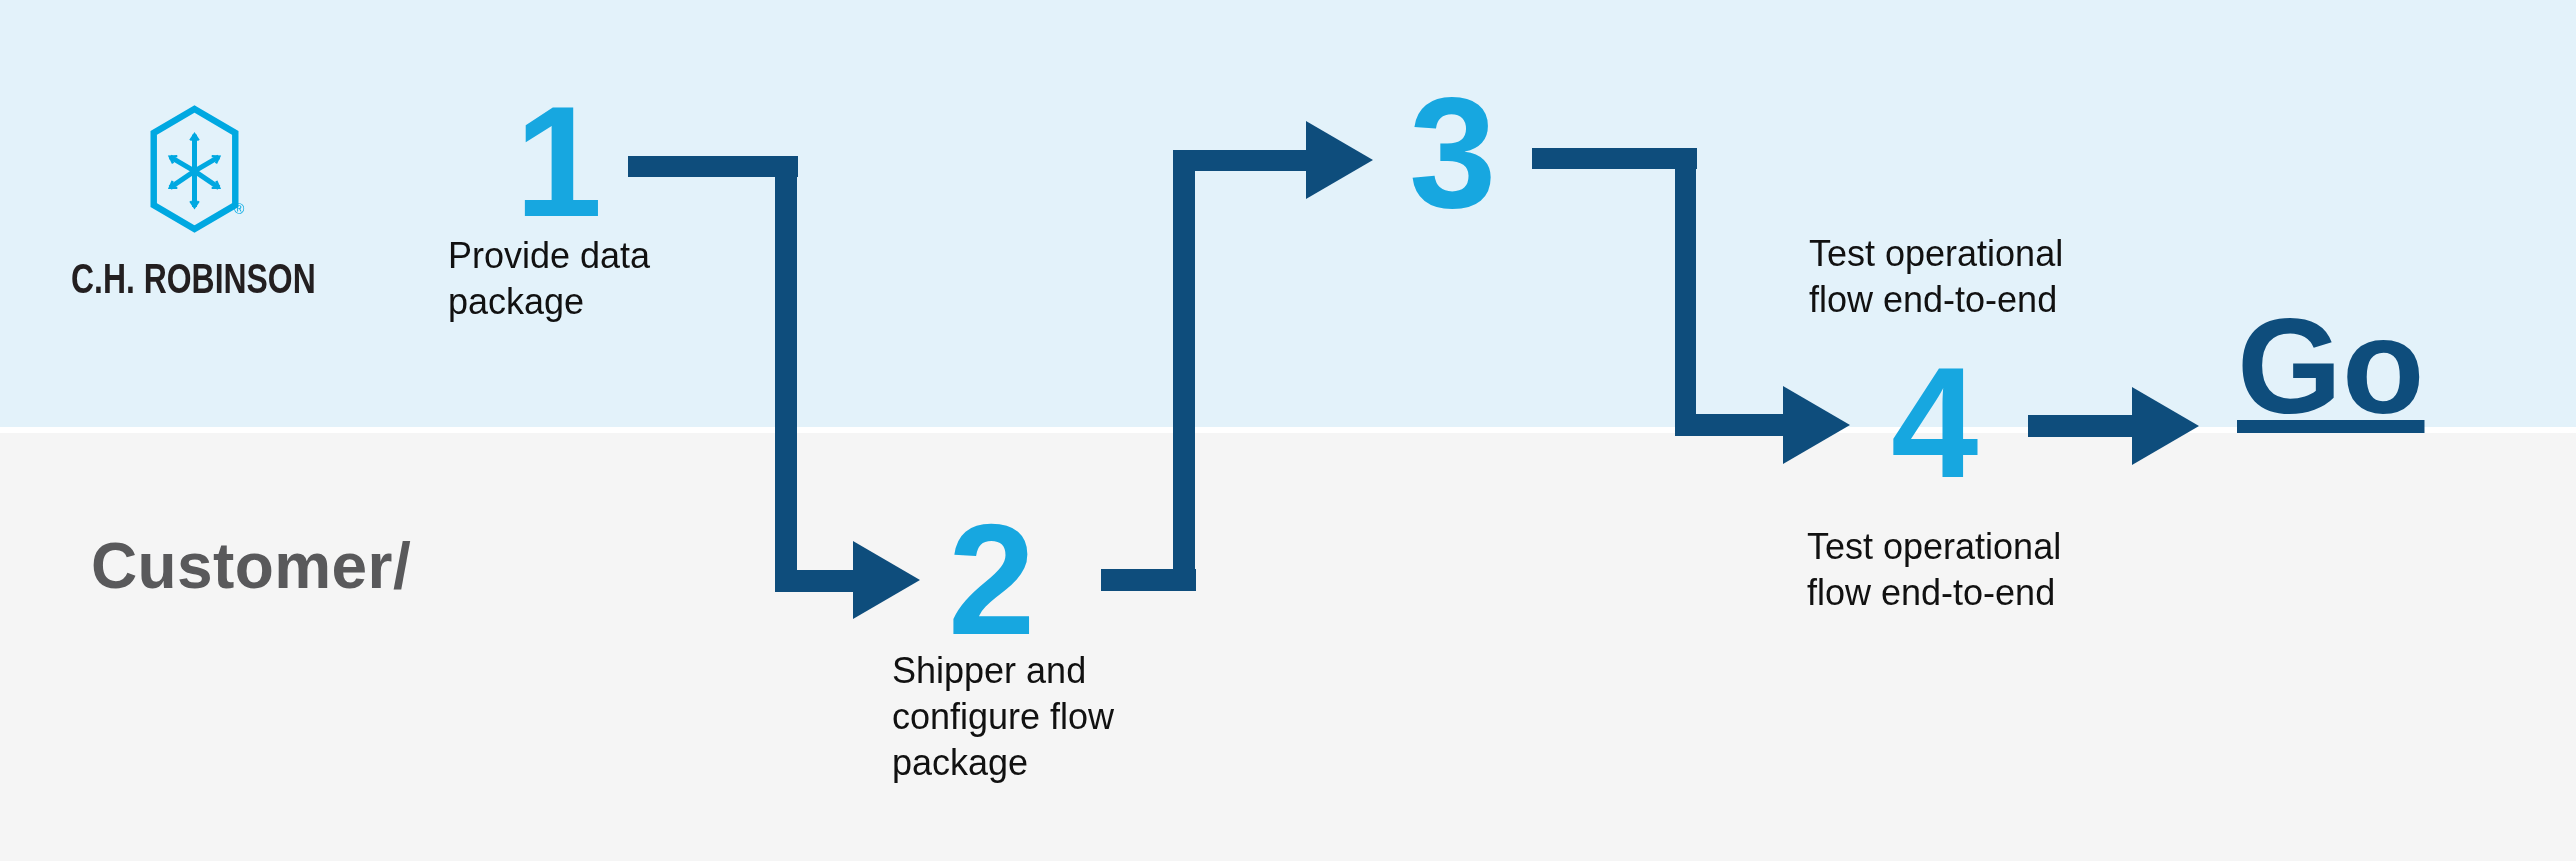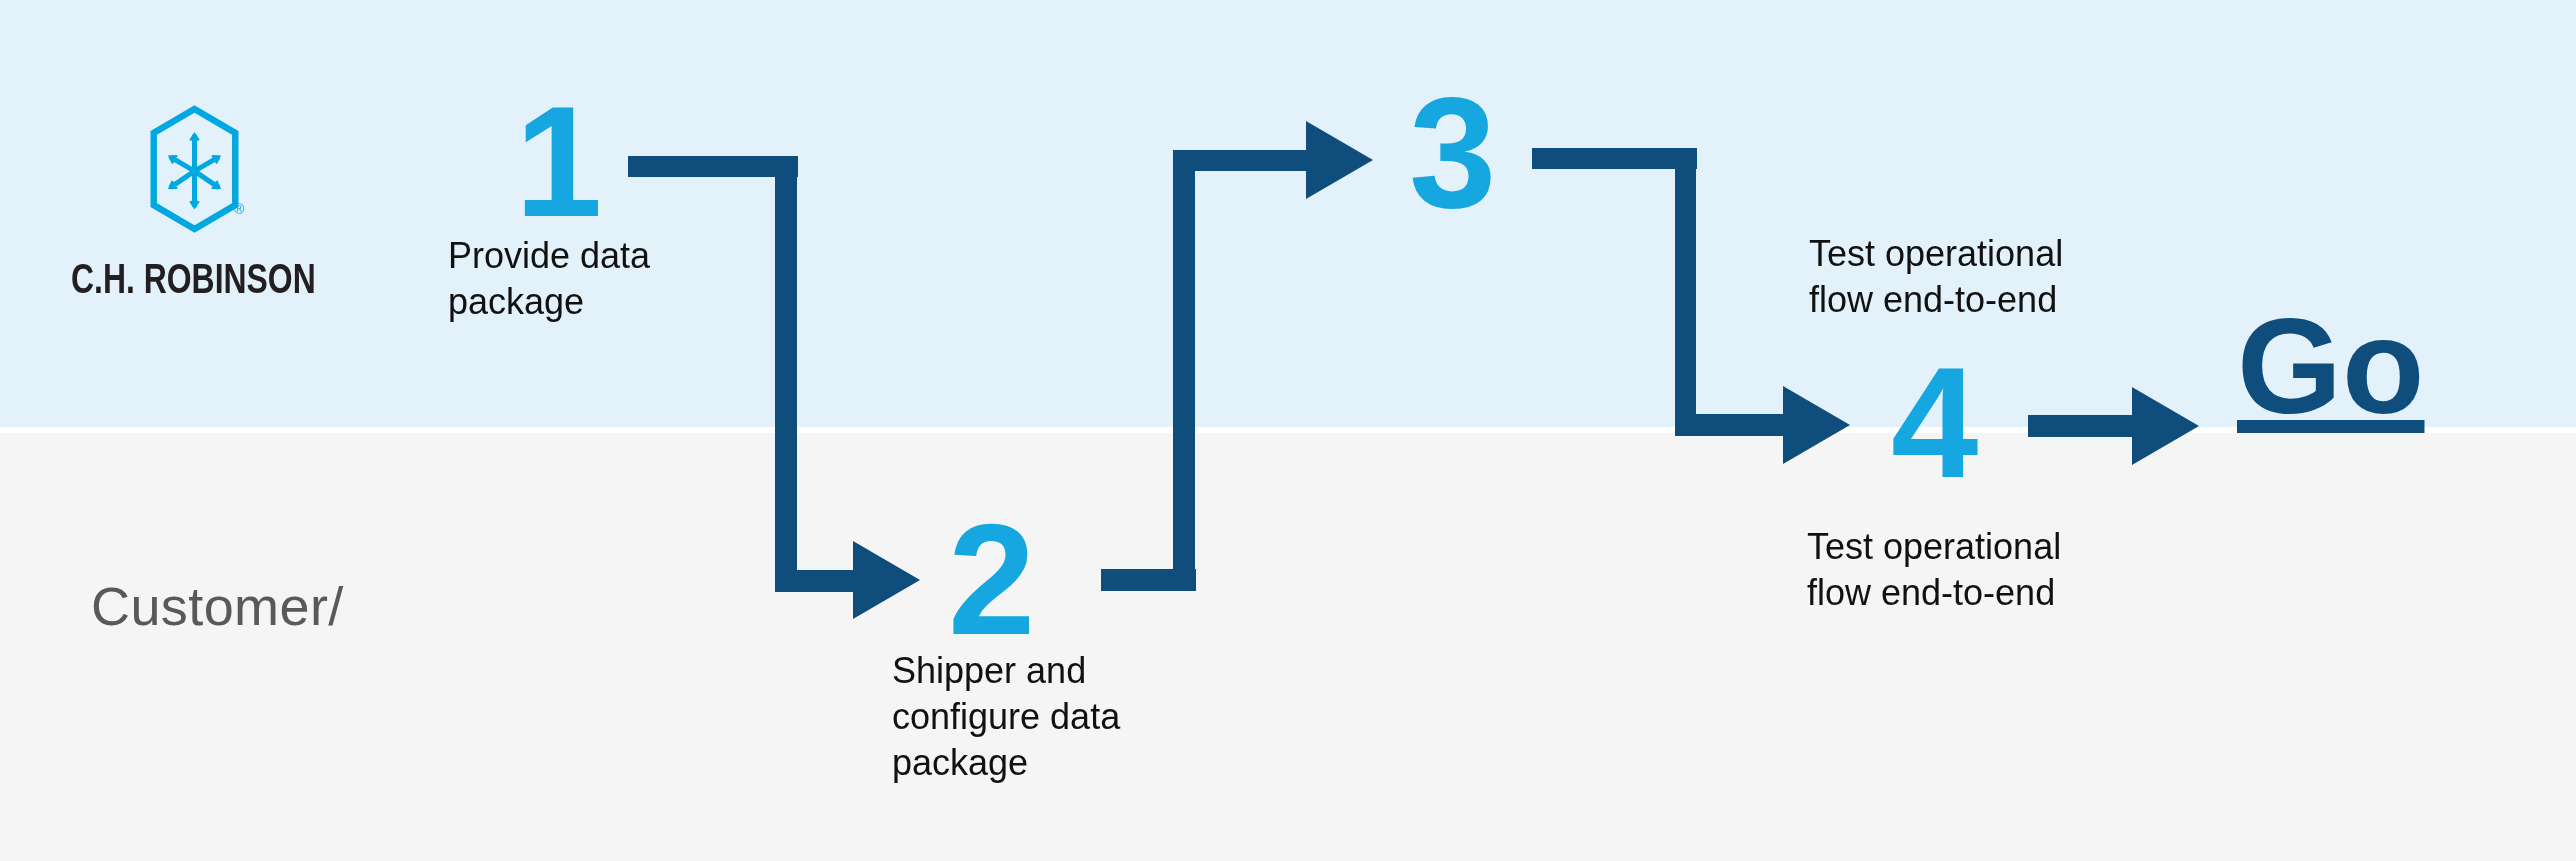--- a/index.html
+++ b/index.html
@@ -24,22 +24,22 @@
   .bg-bottom{position:absolute;left:0;top:433px;width:2576px;height:428px;background:var(--lane-bottom-bg);}
 
   .logo-hex{position:absolute;left:148px;top:104px;}
   .logo-reg{position:absolute;left:234px;top:201px;font-size:14px;color:var(--logo-cyan);font-weight:400;}
   .wordmark{
     position:absolute;left:71px;top:258px;font-size:42px;font-weight:700;
     color:var(--wordmark-black);letter-spacing:0px;white-space:nowrap;
     transform:scaleX(0.76);transform-origin:left top;line-height:1.0;
   }
   .lane-label{
-    position:absolute;left:91px;top:534px;font-size:54px;line-height:64px;
-    color:var(--lane-label-gray);font-weight:400;letter-spacing:0.4px;margin-top:40px;
+    position:absolute;left:91px;top:534px;font-size:64px;line-height:64px;
+    color:var(--lane-label-gray);font-weight:700;letter-spacing:0.4px;
   }
   .digit{
     position:absolute;font-size:157px;font-weight:700;line-height:157px;
     color:var(--step-number-blue);white-space:nowrap;
   }
   .step-label{
     position:absolute;font-size:36px;line-height:46px;color:var(--label-text);
     font-weight:400;white-space:nowrap;
   }
   .bar{position:absolute;background:var(--arrow-navy);}
@@ -89,21 +89,21 @@
   <div class="digit" style="left:948px;top:501px;">2</div>
   <div class="digit" style="left:1409px;top:74px;">3</div>
   <div class="digit" style="left:1891px;top:344px;">4</div>
 
   <div class="step-label" style="left:448px;top:233px;">
     <div>Provide data</div>
     <div>package</div>
   </div>
   <div class="step-label" style="left:892px;top:648px;">
     <div>Shipper and</div>
-    <div>configure data</div>
+    <div>configure flow</div>
     <div>package</div>
   </div>
   <div class="step-label" style="left:1809px;top:231px;">
     <div>Test operational</div>
     <div>flow end-to-end</div>
   </div>
   <div class="step-label" style="left:1807px;top:524px;">
     <div>Test operational</div>
     <div>flow end-to-end</div>
   </div>

